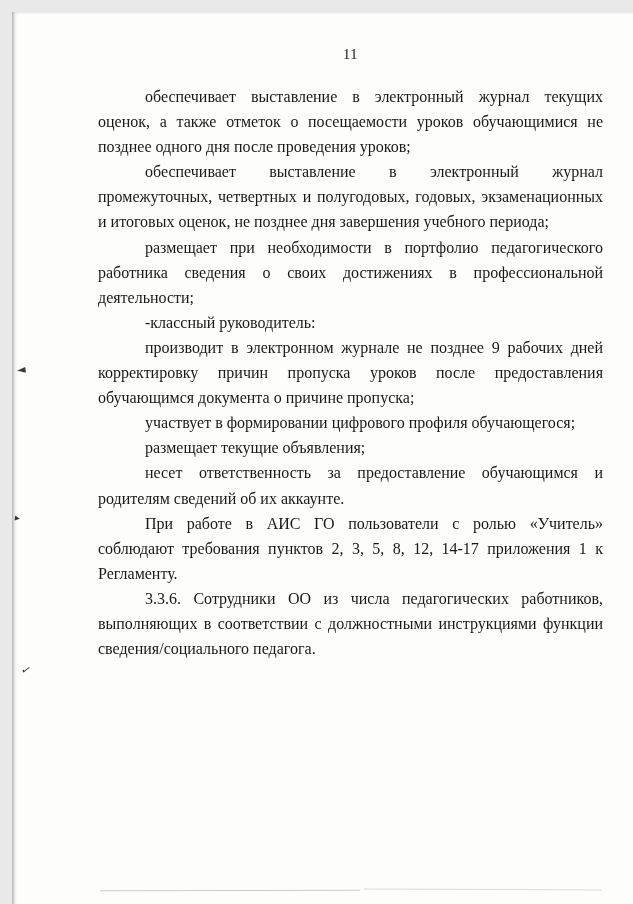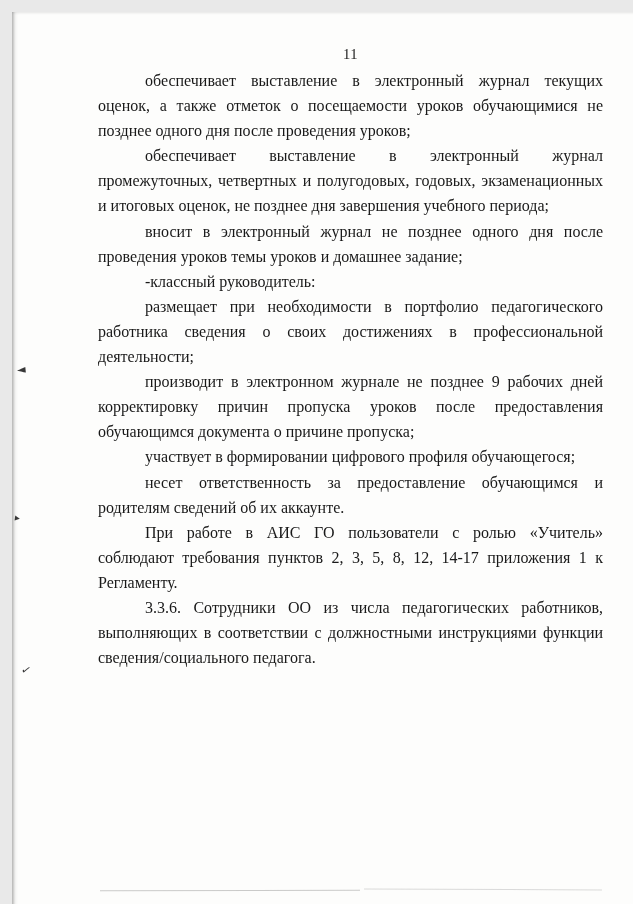--- a/index.html
+++ b/index.html
@@ -24,21 +24,21 @@
     position: absolute;
     top: 34px;
     left: 86px;
     width: 505px;
     text-align: center;
     font-size: 14.5px;
     letter-spacing: 0.5px;
   }
   .content {
     position: absolute;
-    top: 56px;
+    top: 72px;
     left: 86px;
     width: 505px;
     font-size: 16px;
     line-height: 25.1px;
     text-align: justify;
   }
   .content p {
     margin: 0;
     padding: 0;
     text-indent: 47px;
@@ -75,25 +75,25 @@
 
 <div class="page">
 
   <div class="edge-smudge"></div>
 
   <div class="page-number">11</div>
 
   <div class="content">
     <p>обеспечивает выставление в электронный журнал текущих оценок, а также отметок о посещаемости уроков обучающимися не позднее одного дня после проведения уроков;</p>
     <p>обеспечивает выставление в электронный журнал промежуточных, четвертных и полугодовых, годовых, экзаменационных и итоговых оценок, не позднее дня завершения учебного периода;</p>
-    <p>вносит в электронный журнал не позднее одного дня после проведения уроков темы уроков и домашнее задание;</p>
+    <p>размещает при необходимости в портфолио педагогического работника сведения о своих достижениях в профессиональной деятельности;</p>
     <p>-классный руководитель:</p>
-    <p>размещает при необходимости в портфолио педагогического работника сведения о своих достижениях в профессиональной деятельности;</p>
     <p>производит в электронном журнале не позднее 9 рабочих дней корректировку причин пропуска уроков после предоставления обучающимся документа о причине пропуска;</p>
     <p>участвует в формировании цифрового профиля обучающегося;</p>
+    <p>размещает текущие объявления;</p>
     <p>несет ответственность за предоставление обучающимся и родителям сведений об их аккаунте.</p>
     <p>При работе в АИС ГО пользователи с ролью «Учитель» соблюдают требования пунктов 2, 3, 5, 8, 12, 14-17 приложения 1 к Регламенту.</p>
     <p>3.3.6. Сотрудники ОО из числа педагогических работников, выполняющих в соответствии с должностными инструкциями функции сведения/социального педагога.</p>
   </div>
 
   <span class="ink-mark ink-mark-1">◄</span>
   <span class="ink-mark ink-mark-2">▸</span>
   <span class="ink-mark ink-mark-3">✓</span>
 
   <div class="ruled-line ruled-line-a"></div>

